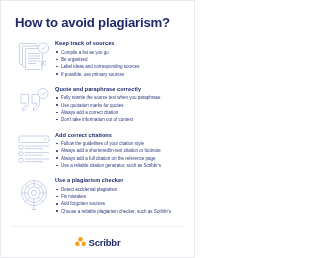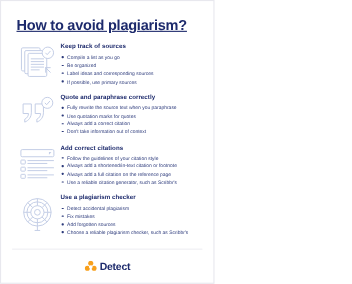--- a/index.html
+++ b/index.html
@@ -25,21 +25,20 @@
     flex-direction: column;
   }
   .page-title {
     margin: 14px 0 0 0;
     padding: 0 14px;
     font-size: 13.2px;
     font-weight: bold;
     letter-spacing: -0.2px;
     color: #1d2a6c;
     line-height: 1.15;
-    text-decoration: underline;
   }
   .sections {
     margin-top: 9px;
     padding: 0 10px 0 12px;
     flex: 1 1 auto;
   }
   .section {
     display: flex;
     align-items: flex-start;
     margin-bottom: 7px;
@@ -224,16 +223,16 @@
 
   </div>
 
   <div class="footer">
     <svg class="logo-mark" width="11" height="11" viewBox="0 0 20 20">
       <circle cx="10" cy="4.4" r="4.2" fill="#f8a01c"></circle>
       <circle cx="4.4" cy="12.4" r="4.2" fill="#f8a01c"></circle>
       <circle cx="15.6" cy="12.4" r="4.2" fill="#f8a01c"></circle>
       <circle cx="10" cy="10.6" r="3" fill="#ffffff"></circle>
     </svg>
-    <span class="logo-word">Detect</span>
+    <span class="logo-word">Scribbr</span>
   </div>
 
 </div>
 
 </body></html>

